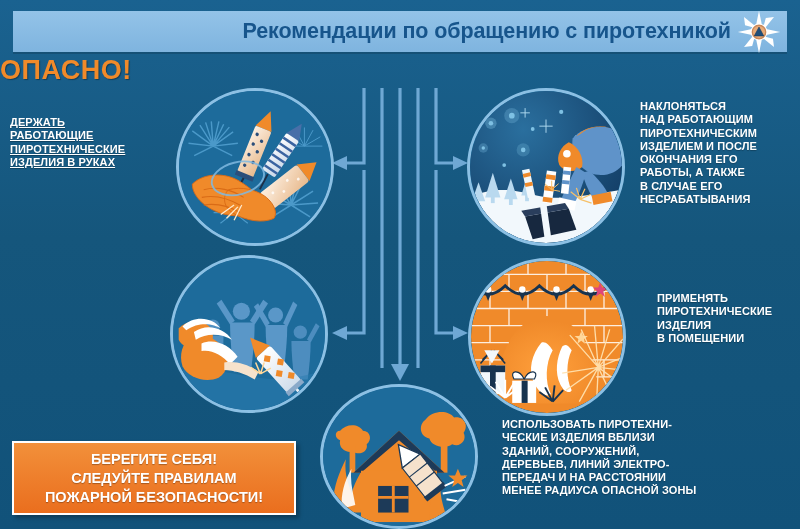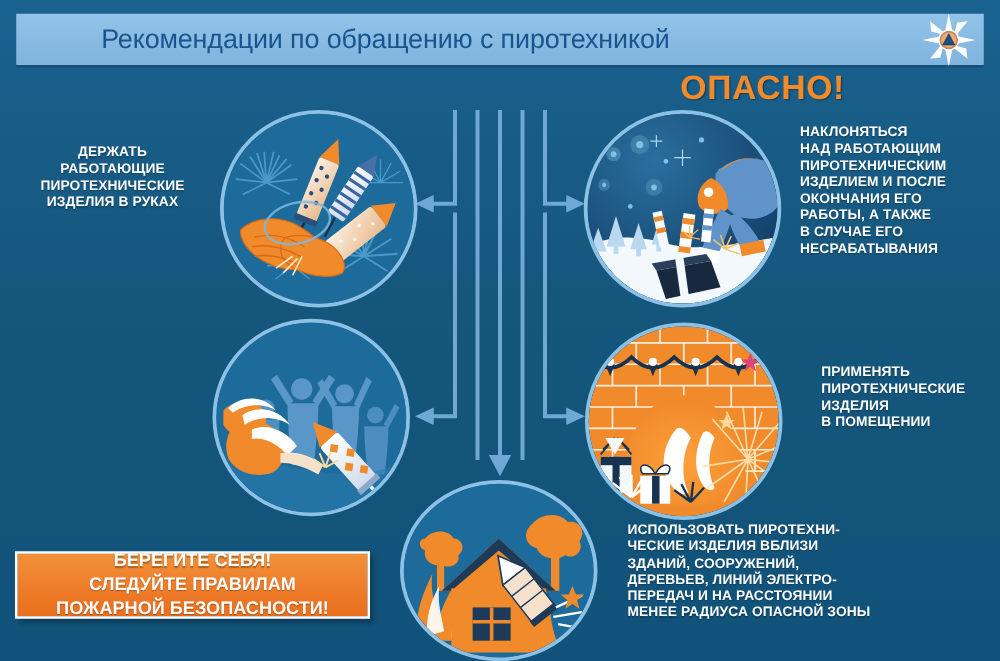--- a/index.html
+++ b/index.html
@@ -15,32 +15,32 @@
     overflow:hidden;
   }
   
   #header-bar{
     position:absolute;left:13px;top:11px;width:774px;height:41px;
     background:linear-gradient(180deg,#93c3e8 0%,#7fb4df 100%);
     box-shadow:0 2px 0 rgba(0,0,0,.15);
     display:flex;align-items:center;
   }
   #header-title{
-    flex:1;text-align:left;
-    font-size:21.5px;font-weight:normal;color:#17558c;
+    flex:1;text-align:right;
+    font-size:21.5px;font-weight:bold;color:#17558c;
     letter-spacing:-0.1px;white-space:nowrap;
     padding-left:68px;
   }
   #logo-wrap{
     width:56px;height:41px;display:flex;align-items:center;justify-content:center;
     flex:0 0 56px;
   }
   
   #danger-word{
-    position:absolute;left:0;top:55px;width:676px;text-align:right;
+    position:absolute;left:0;top:55px;width:676px;text-align:left;
     font-size:27px;font-weight:bold;color:#f08a2a;
     text-shadow:1px 1px 1px rgba(0,0,0,.35);
     letter-spacing:.5px;
   }
   
   #arrows{position:absolute;left:0;top:0;width:800px;height:529px;}
   
   .circle{
     position:absolute;border-radius:50%;
     border:3px solid #8cc0e4;
@@ -54,28 +54,28 @@
   #circle-crowd{left:170px;top:255px;width:158px;height:158px;}
   #circle-indoor{left:468px;top:258px;width:158px;height:158px;}
   #circle-house{left:320px;top:384px;width:158px;height:145px;}
   
   .txt{
     position:absolute;color:#ffffff;font-weight:bold;
     font-size:11px;line-height:13.3px;letter-spacing:.1px;
     text-shadow:0 1px 1px rgba(0,0,0,.25);
     white-space:pre-line;
   }
-  #txt-hold{left:10px;top:116px;width:160px;text-align:center;}
+  #txt-hold{left:10px;top:116px;width:160px;text-align:left;text-decoration:underline;}
   #txt-bend{left:640px;top:100px;width:160px;text-align:left;}
   #txt-launch{left:8px;top:262px;width:162px;text-align:right;}
   #txt-indoor{left:640px;top:292px;width:160px;text-align:left;margin-left:17px;}
   #txt-near{left:502px;top:418px;width:298px;text-align:left;}
   
   #safety-box{
-    position:absolute;left:12px;top:441px;width:284px;height:54px;
+    position:absolute;left:12px;top:441px;width:284px;height:74px;
     background:linear-gradient(180deg,#f2903a 0%,#ea6e1e 100%);
     border:2px solid #ffffff;
     box-shadow:3px 3px 4px rgba(0,0,0,.28);
     display:flex;align-items:center;justify-content:center;
     box-sizing:border-box;
   }
   #safety-text{
     color:#ffffff;font-weight:bold;font-size:14.5px;line-height:19px;
     text-align:center;white-space:pre-line;
     text-shadow:0 1px 1px rgba(0,0,0,.3);

